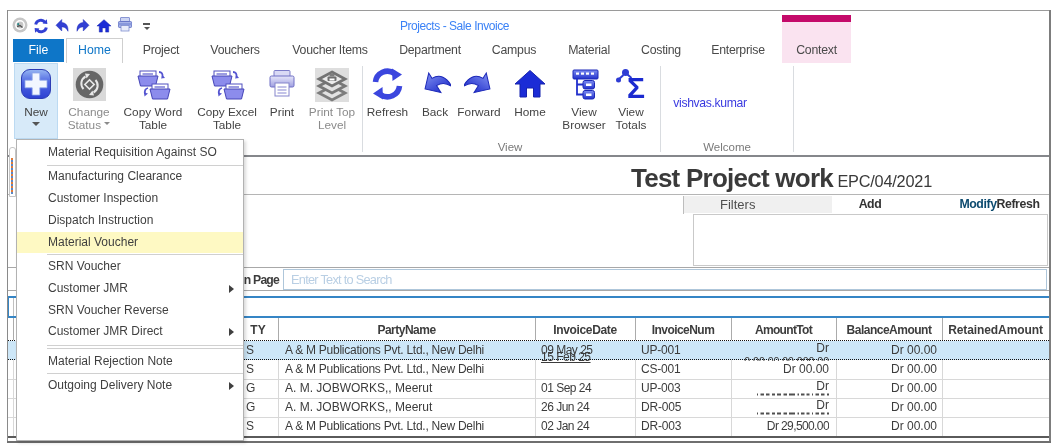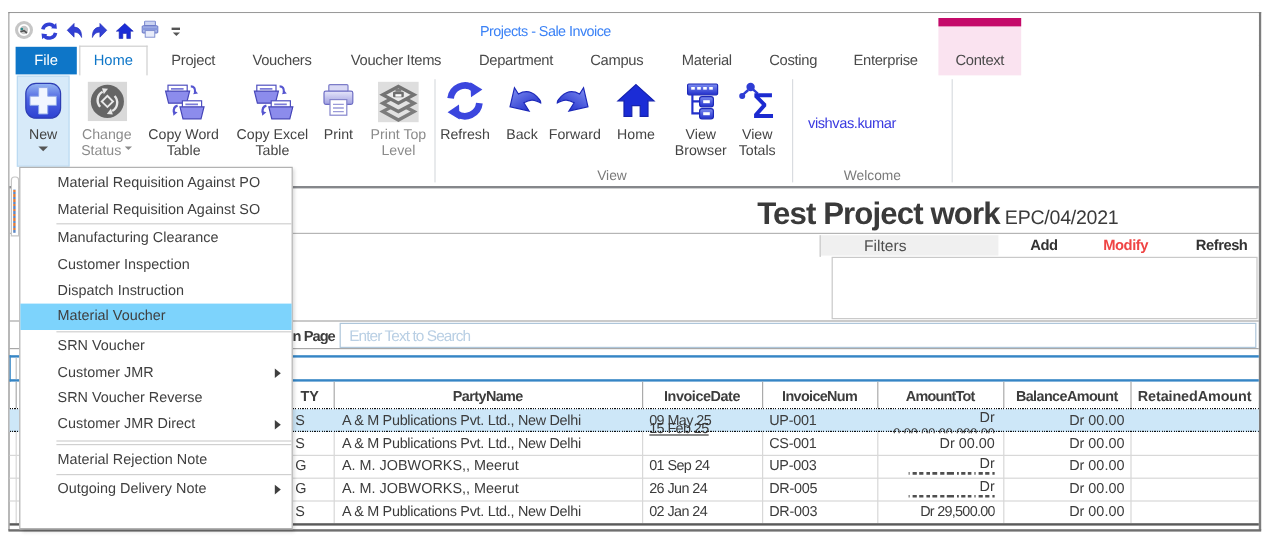--- a/index.html
+++ b/index.html
@@ -14,21 +14,21 @@
 .rlbl{position:absolute;top:42.5px;width:100%;left:0;color:#434343;font-size:11.8px;line-height:13.5px;text-align:center;}
 .gray .rlbl{color:#8b8b8b;}
 .hdr{top:320px;height:20px;font-weight:bold;font-size:12px;color:#3d3d3d;text-align:center;line-height:21px;}
 .hsep{width:1px;height:22px;background:#ababab;}
 .dsep{top:341px;width:1px;height:95px;background:#d8d8d8;}
 .rsep{left:8px;width:1041px;height:1px;background:#d8d8d8;}
 .dot{width:1041px;height:1px;background:repeating-linear-gradient(90deg,#111 0 1px,transparent 1px 2px);}
 .cell{position:absolute;font-size:12px;color:#3c3c3c;white-space:nowrap;overflow:hidden;}
 .rt{text-align:right;}
 .mi{height:21.8px;line-height:21.8px;padding-left:31px;position:relative;}
-.mi.sel{background:#7dd3fc;}
+.mi.sel{background:#fef9c3;}
 .mi.sub::after{content:"";position:absolute;right:5px;top:7px;width:0;height:0;border:4px solid transparent;border-left:5px solid #3f3f3f;}
 .ms{height:0;border-top:1px solid #d0d0d0;margin:0.75px 0 0.75px 30px;}
 </style>
 </head>
 <body>
 
 <div class="a" style="left:7px;top:10px;width:1044px;height:1px;background:#9a9a9a;"></div>
 <div class="a" style="left:7px;top:10px;width:1px;height:432px;background:#8a8a8a;"></div>
 <div class="a" style="left:1049px;top:10px;width:2px;height:432px;background:#7d7d7d;"></div>
 <div class="a" style="left:7px;top:441px;width:1044px;height:2px;background:#6f6f6f;"></div>
@@ -259,21 +259,21 @@
 <div class="vline" style="left:793px;top:66px;height:86px;"></div>
 <div class="a glbl" style="left:480px;top:141px;width:60px;">View</div>
 <div class="a glbl" style="left:690px;top:141px;width:74px;">Welcome</div>
 
 <div id="title" class="a" style="left:631px;top:169px;height:19px;font-size:26px;line-height:19px;font-weight:bold;color:#3a3a3a;letter-spacing:-0.75px;white-space:nowrap;">Test Project work<span style="font-weight:normal;font-size:16.3px;letter-spacing:-0.2px;"> EPC/04/2021</span></div>
 <div class="hline" style="left:8px;top:194px;width:1041px;background:#b5b5b5;"></div>
 
 <div class="a" style="left:683px;top:196px;width:1px;height:18px;background:#bdbdbd;"></div>
 <div class="a" style="left:684px;top:196px;width:148px;height:17px;background:#f0f0f0;color:#4f4f4f;font-size:13px;line-height:17px;padding-left:36px;box-sizing:border-box;">Filters</div>
 <div class="a" style="left:840px;top:196px;width:60px;height:17px;font-weight:bold;color:#333;font-size:12.3px;letter-spacing:-0.4px;line-height:17px;text-align:center;">Add</div>
-<div class="a" style="left:908px;top:196px;width:60px;height:17px;font-weight:bold;color:#ef4444;font-size:12.3px;letter-spacing:-0.4px;line-height:17px;text-align:center;">Modify</div>
+<div class="a" style="left:948px;top:196px;width:60px;height:17px;font-weight:bold;color:#0c4a6e;font-size:12.3px;letter-spacing:-0.4px;line-height:17px;text-align:center;">Modify</div>
 <div class="a" style="left:988px;top:196px;width:60px;height:17px;font-weight:bold;color:#333;font-size:12.3px;letter-spacing:-0.4px;line-height:17px;text-align:center;">Refresh</div>
 <div class="a" style="left:693px;top:214px;width:355px;height:52px;border:1px solid #c9c9c9;box-sizing:border-box;background:#fff;"></div>
 
 <div class="a" style="left:8px;top:267px;width:1041px;height:1px;background:#a8a8a8;"></div>
 <div class="a" style="left:8px;top:290px;width:1041px;height:1px;background:#a8a8a8;"></div>
 <div class="a" style="left:180px;top:273px;width:99px;text-align:right;font-weight:bold;font-size:12.2px;letter-spacing:-0.8px;color:#3c3c3c;">Search In Page</div>
 <div class="a" style="left:283px;top:269px;width:764px;height:21px;border:1px solid #aec6da;box-sizing:border-box;background:#fff;color:#b9cfe4;font-size:12.8px;letter-spacing:-0.75px;line-height:19px;padding-left:7px;">Enter Text to Search</div>
 
 <div class="a" style="left:8px;top:296px;width:1041px;height:2px;background:#3585c5;"></div>
 <div class="a" style="left:8px;top:316px;width:1041px;height:2px;background:#3585c5;"></div>
@@ -351,21 +351,20 @@
 <div class="cell" style="left:285px;top:417px;width:245px;line-height:19px;letter-spacing:-0.25px;">A &amp; M Publications Pvt. Ltd., New Delhi</div>
 <div class="cell" style="left:541px;top:417px;width:90px;line-height:19px;letter-spacing:-0.5px;">02 Jan 24</div>
 <div class="cell" style="left:641px;top:417px;width:86px;line-height:19px;letter-spacing:-0.2px;">DR-003</div>
 <div class="cell rt" style="left:737px;top:417px;width:92px;line-height:19px;letter-spacing:-0.6px;">Dr 29,500.00</div>
 <div class="cell rt" style="left:845px;top:417px;width:92px;line-height:19px;">Dr 00.00</div>
 
 <div class="a" style="left:9px;top:147px;width:5px;height:48px;border:1px solid #c5c5c5;border-radius:3px 3px 0 0;background:#fff;"></div>
 <div class="a" style="left:10.5px;top:158px;width:2.5px;height:36px;background:repeating-linear-gradient(180deg,#e07b39 0 2px,#5b87c5 2px 4px);"></div>
 
 <div id="menu" class="a" style="left:16px;top:139px;width:228px;height:302px;background:#fff;border:1px solid #b2b2b2;box-sizing:border-box;box-shadow:2px 2px 3px rgba(0,0,0,0.15);padding-top:2px;z-index:50;font-size:12px;color:#3f3f3f;">
-<div class="mi">Material Requisition Against PO</div>
 <div class="mi">Material Requisition Against SO</div>
 <div class="ms"></div>
 <div class="mi">Manufacturing Clearance</div>
 <div class="mi">Customer Inspection</div>
 <div class="mi">Dispatch Instruction</div>
 <div class="mi sel">Material Voucher</div>
 <div class="ms"></div>
 <div class="mi">SRN Voucher</div>
 <div class="mi sub">Customer JMR</div>
 <div class="mi">SRN Voucher Reverse</div>

